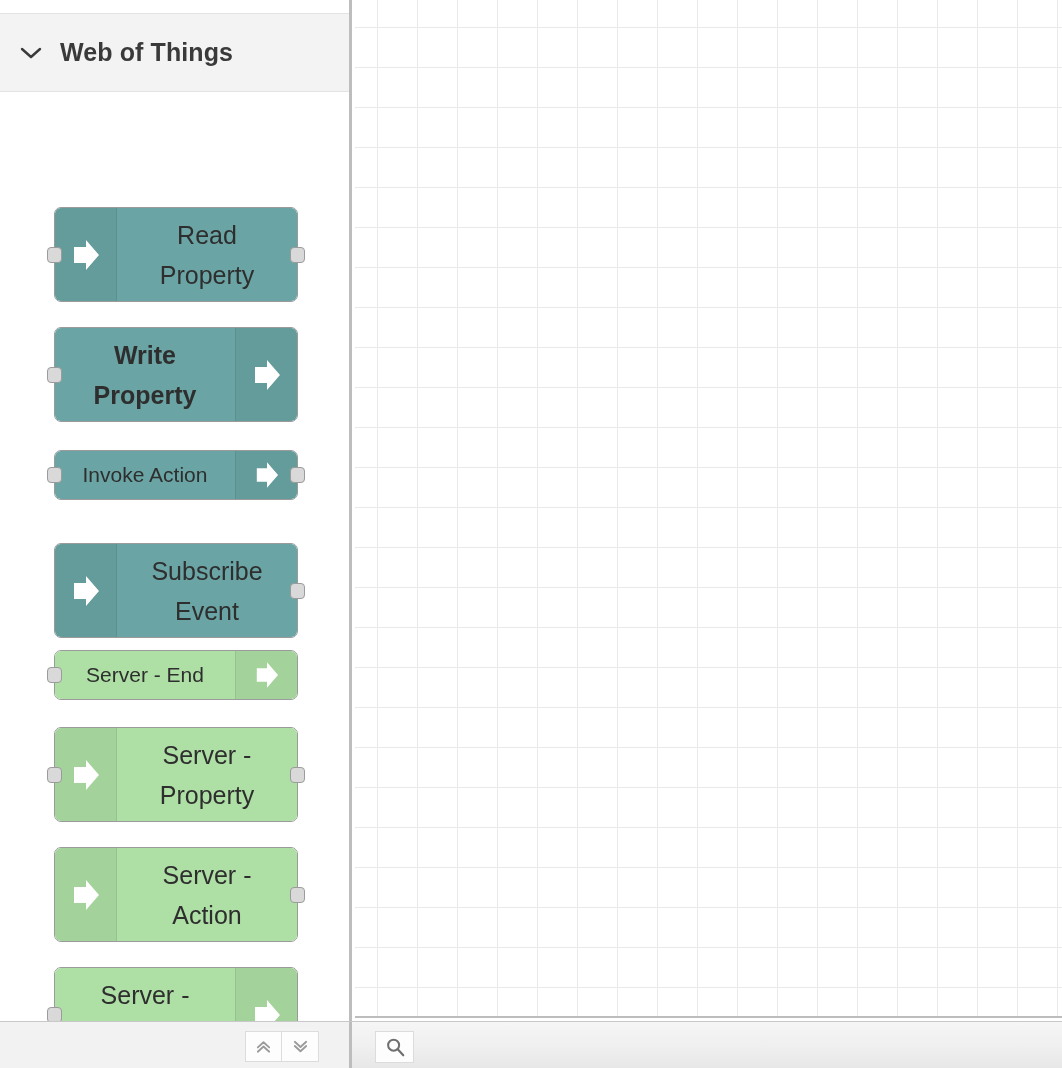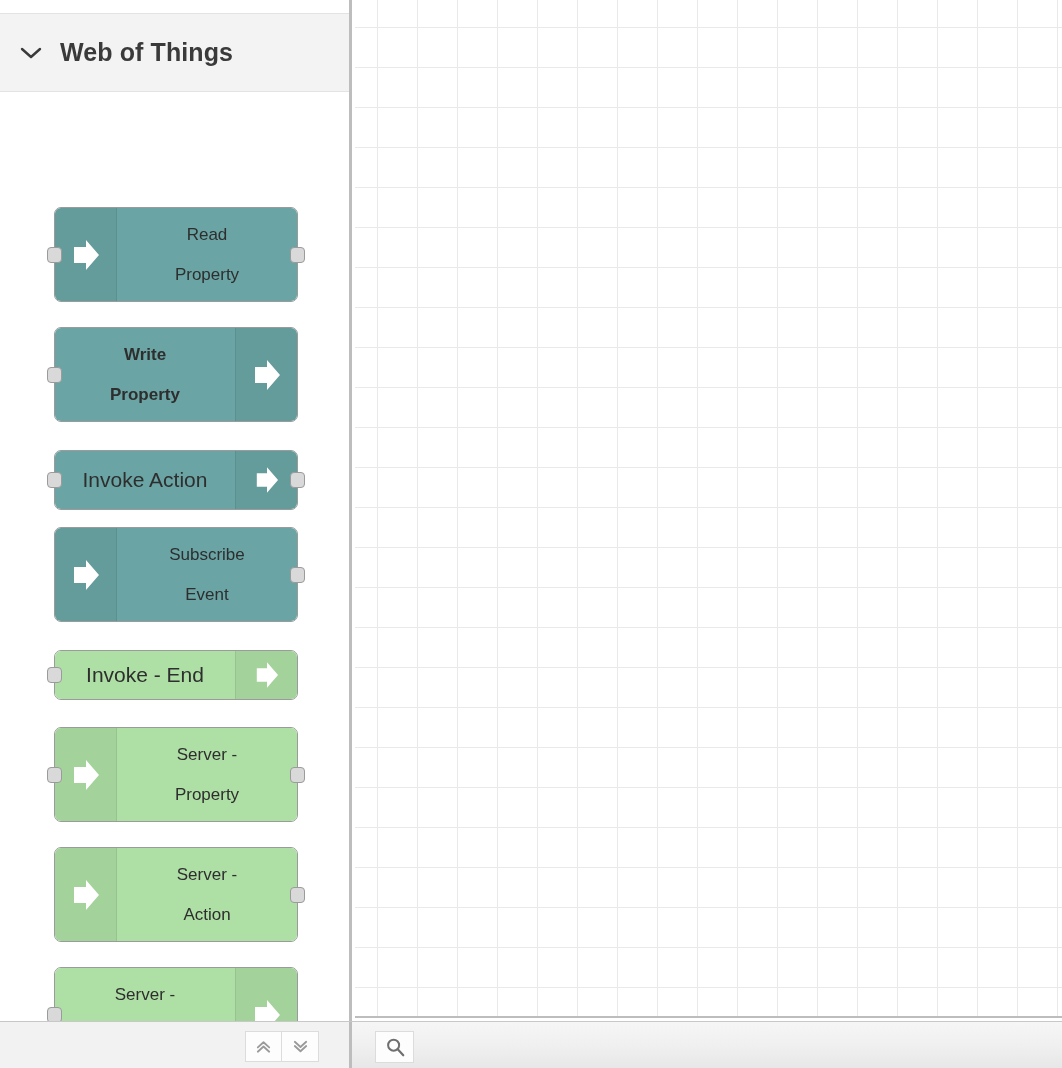--- a/index.html
+++ b/index.html
@@ -110,21 +110,21 @@
   .node.green .node-icon-box { background: rgba(0,0,0,0.055); }
   .node-icon-box.left { border-right: 1px solid rgba(0,0,0,0.07); }
   .node-icon-box.right { border-left: 1px solid rgba(0,0,0,0.07); }
 
   .node-label {
     flex: 1 1 auto;
     display: flex;
     align-items: center;
     justify-content: center;
     text-align: center;
-    font-size: 17px;
+    font-size: 25px;
     line-height: 40px;
     color: #2e2e2e;
     padding: 0 6px;
     white-space: pre-line;
   }
   .node.oneline .node-label { font-size: 21px; }
 
   
   .port {
     position: absolute;
@@ -261,49 +261,49 @@
 Property</div>
             <div class="node-icon-box right">
               <svg width="32" height="40" viewBox="0 0 32 40">
                 <path d="M4 12 L16 12 L16 5 L29 20 L16 35 L16 28 L4 28 Z" fill="#ffffff"></path>
               </svg>
             </div>
           </div>
           <span class="port in"></span>
         </div>
 
-        <div class="node teal oneline" style="top:358px;height:60px;">
+        <div class="node teal oneline" style="top:358px;height:50px;">
           <div class="node-inner">
             <div class="node-label">Invoke Action</div>
             <div class="node-icon-box right">
               <svg width="30" height="34" viewBox="0 0 32 40">
                 <path d="M4 12 L16 12 L16 5 L29 20 L16 35 L16 28 L4 28 Z" fill="#ffffff"></path>
               </svg>
             </div>
           </div>
           <span class="port in"></span>
           <span class="port out"></span>
         </div>
 
-        <div class="node teal" style="top:435px;height:95px;">
+        <div class="node teal" style="top:451px;height:95px;">
           <div class="node-inner">
             <div class="node-icon-box left">
               <svg width="32" height="40" viewBox="0 0 32 40">
                 <path d="M4 12 L16 12 L16 5 L29 20 L16 35 L16 28 L4 28 Z" fill="#ffffff"></path>
               </svg>
             </div>
             <div class="node-label">Subscribe
 Event</div>
           </div>
           <span class="port out"></span>
         </div>
 
         <div class="node green oneline" style="top:558px;height:50px;">
           <div class="node-inner">
-            <div class="node-label">Invoke - End</div>
+            <div class="node-label">Server - End</div>
             <div class="node-icon-box right">
               <svg width="30" height="34" viewBox="0 0 32 40">
                 <path d="M4 12 L16 12 L16 5 L29 20 L16 35 L16 28 L4 28 Z" fill="#ffffff"></path>
               </svg>
             </div>
           </div>
           <span class="port in"></span>
         </div>
 
         <div class="node green" style="top:635px;height:95px;">

